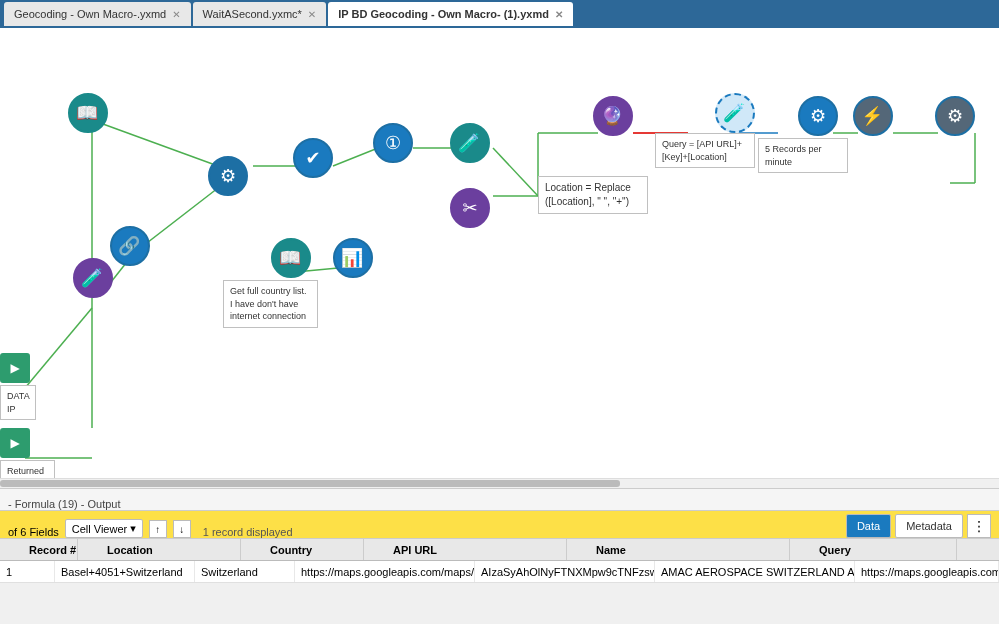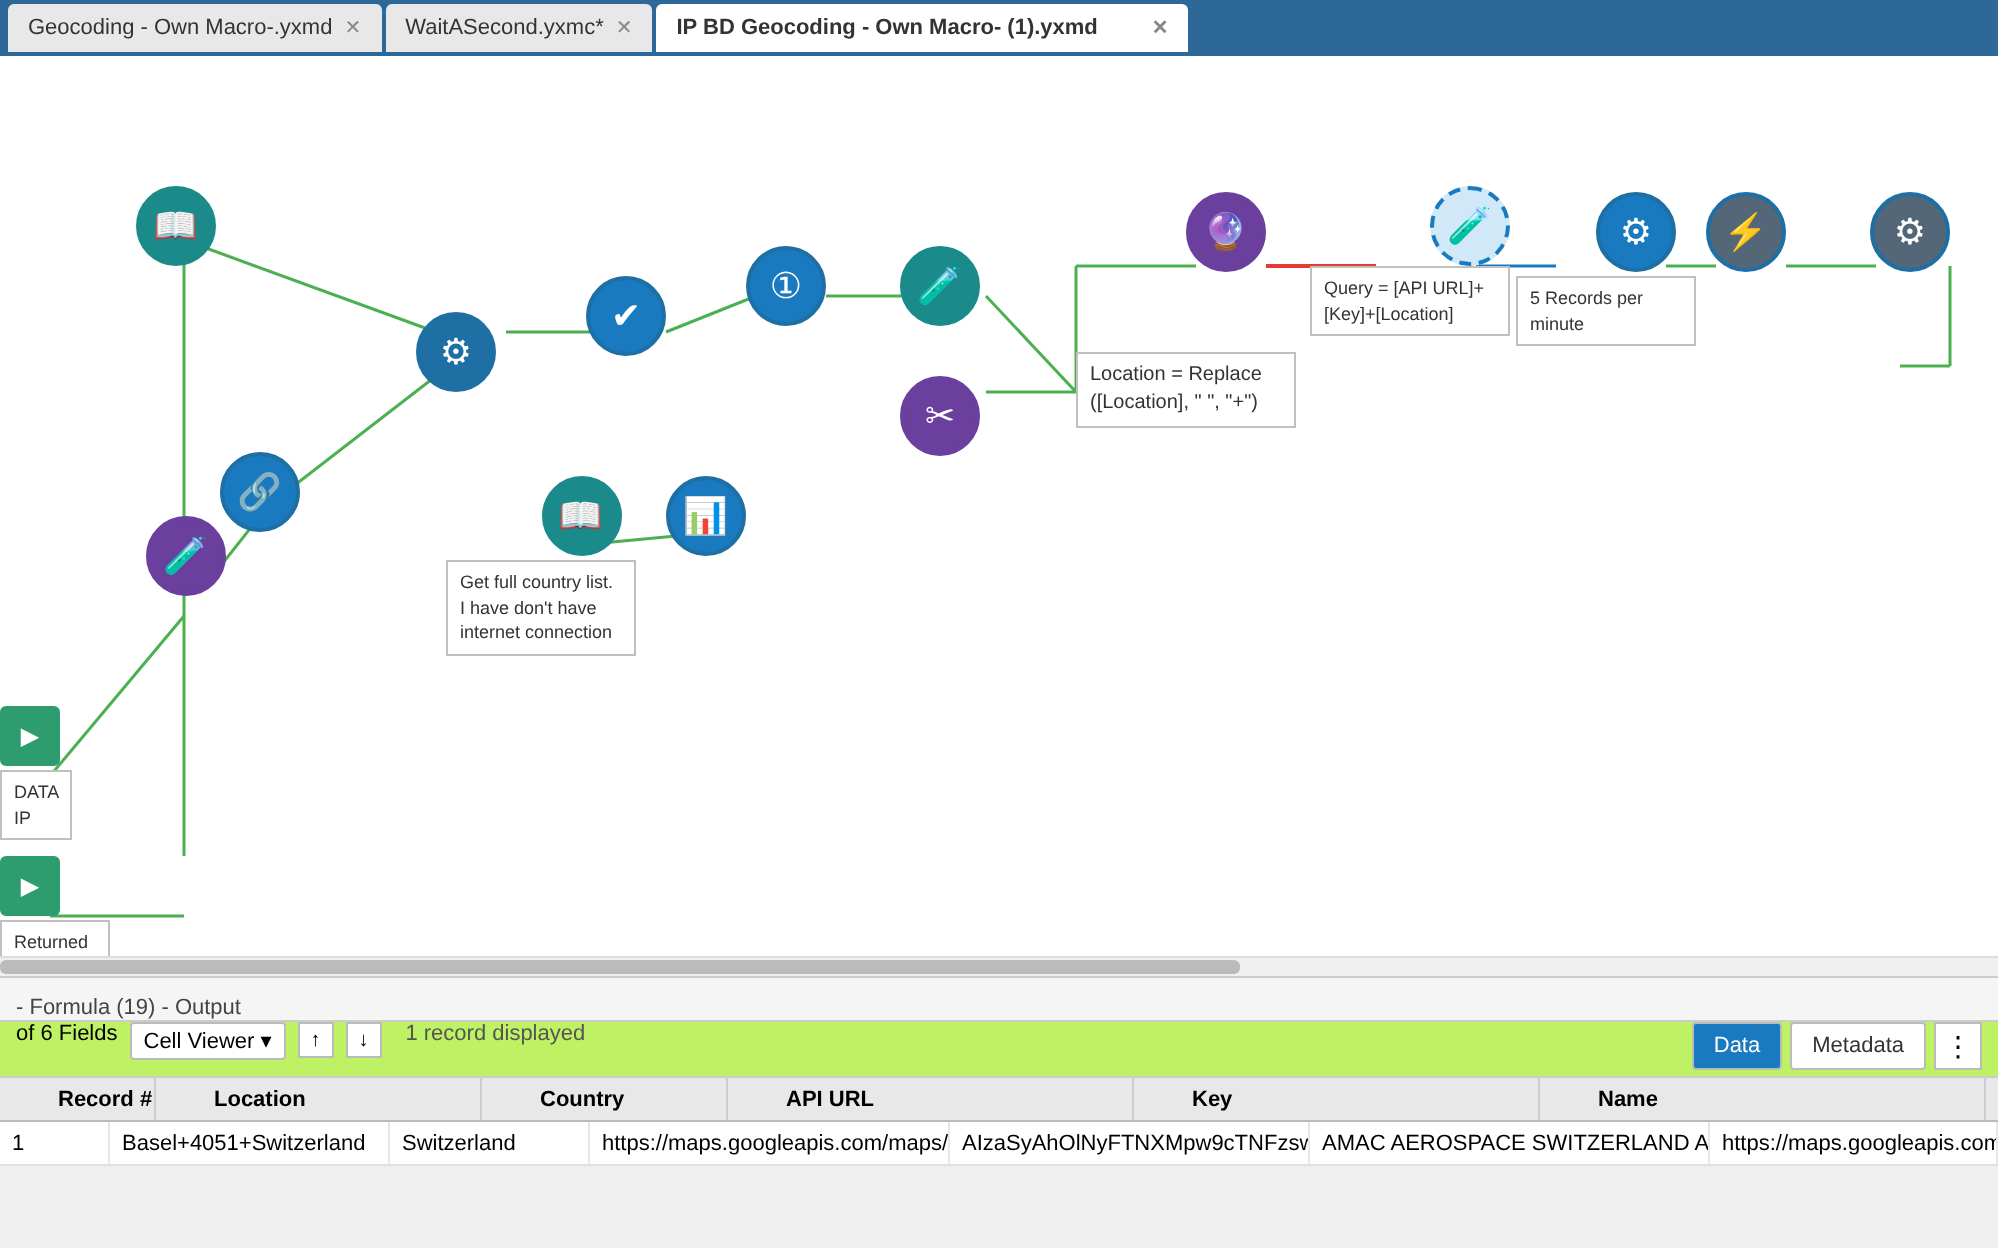--- a/index.html
+++ b/index.html
@@ -22,21 +22,20 @@
       border-radius: 3px 3px 0 0;
       margin-right: 2px;
       font-size: 11px;
       cursor: pointer;
       color: #333;
       white-space: nowrap;
     }
     .tab.active {
       background: #ffffff;
       font-weight: 600;
-      gap: 21px;
     }
     .tab .close-btn {
       margin-left: 6px;
       color: #888;
       font-size: 10px;
       cursor: pointer;
     }
 
     
     .canvas-area {
@@ -88,25 +87,25 @@
       height: 22px;
       display: flex;
       align-items: flex-end;
       padding: 0 8px;
       font-size: 11px;
       color: #444;
     }
 
     
     .bottom-toolbar {
-      background: #bef264;
+      background: #fde047;
       border-top: 1px solid #ccc;
       height: 28px;
       display: flex;
-      align-items: flex-start;
+      align-items: flex-end;
       padding: 0 8px;
       gap: 6px;
     }
     .bottom-toolbar .field-count {
       display: flex;
       align-items: center;
       gap: 4px;
       font-size: 11px;
     }
     .dropdown-btn {
@@ -405,21 +404,20 @@
     <div class="options-btn">⋮</div>
   </div>
 </div>
 
 <div class="data-grid">
   <div class="grid-header">
     <div class="col-h col-record">Record #</div>
     <div class="col-h col-location">Location</div>
     <div class="col-h col-country">Country</div>
     <div class="col-h col-apiurl">API URL</div>
-    <div class="col-h col-key">Key</div>
     <div class="col-h col-name">Name</div>
     <div class="col-h col-query">Query</div>
   </div>
   <div class="grid-row">
     <div class="col-c col-record">1</div>
     <div class="col-c col-location">Basel+4051+Switzerland</div>
     <div class="col-c col-country">Switzerland</div>
     <div class="col-c col-apiurl">https://maps.googleapis.com/maps/api/geoco...</div>
     <div class="col-c col-key">AIzaSyAhOlNyFTNXMpw9cTNFzswxv2U6BJhoL...</div>
     <div class="col-c col-name">AMAC AEROSPACE SWITZERLAND AG</div>

